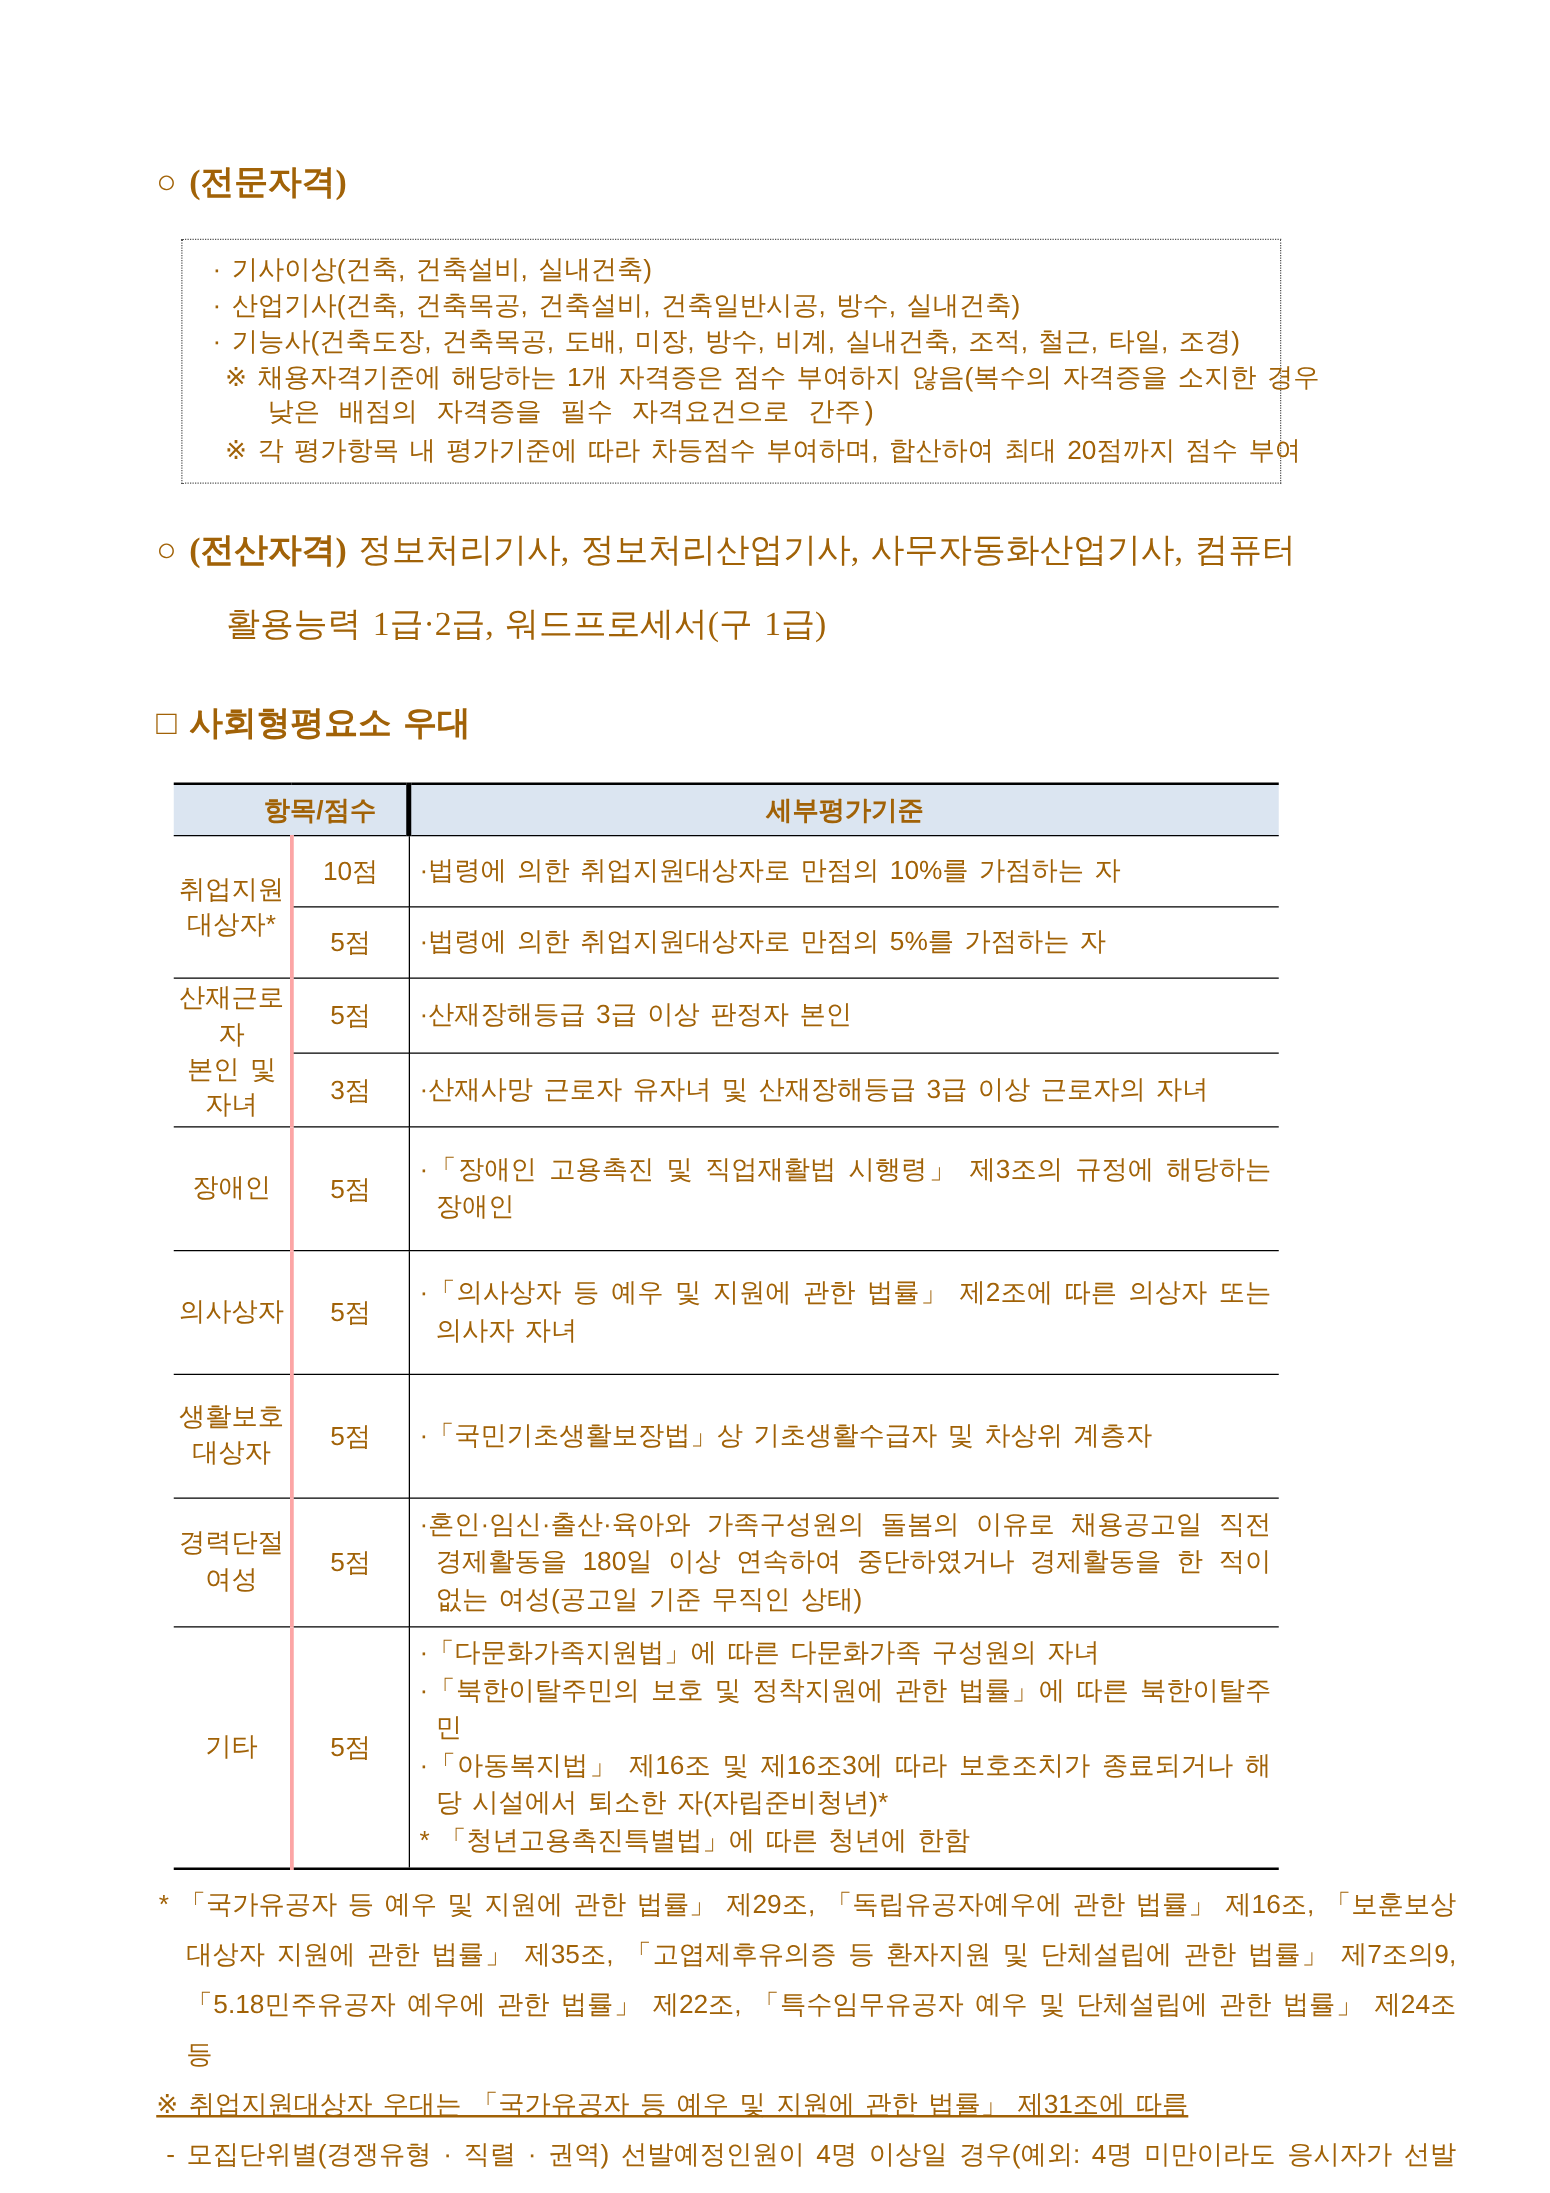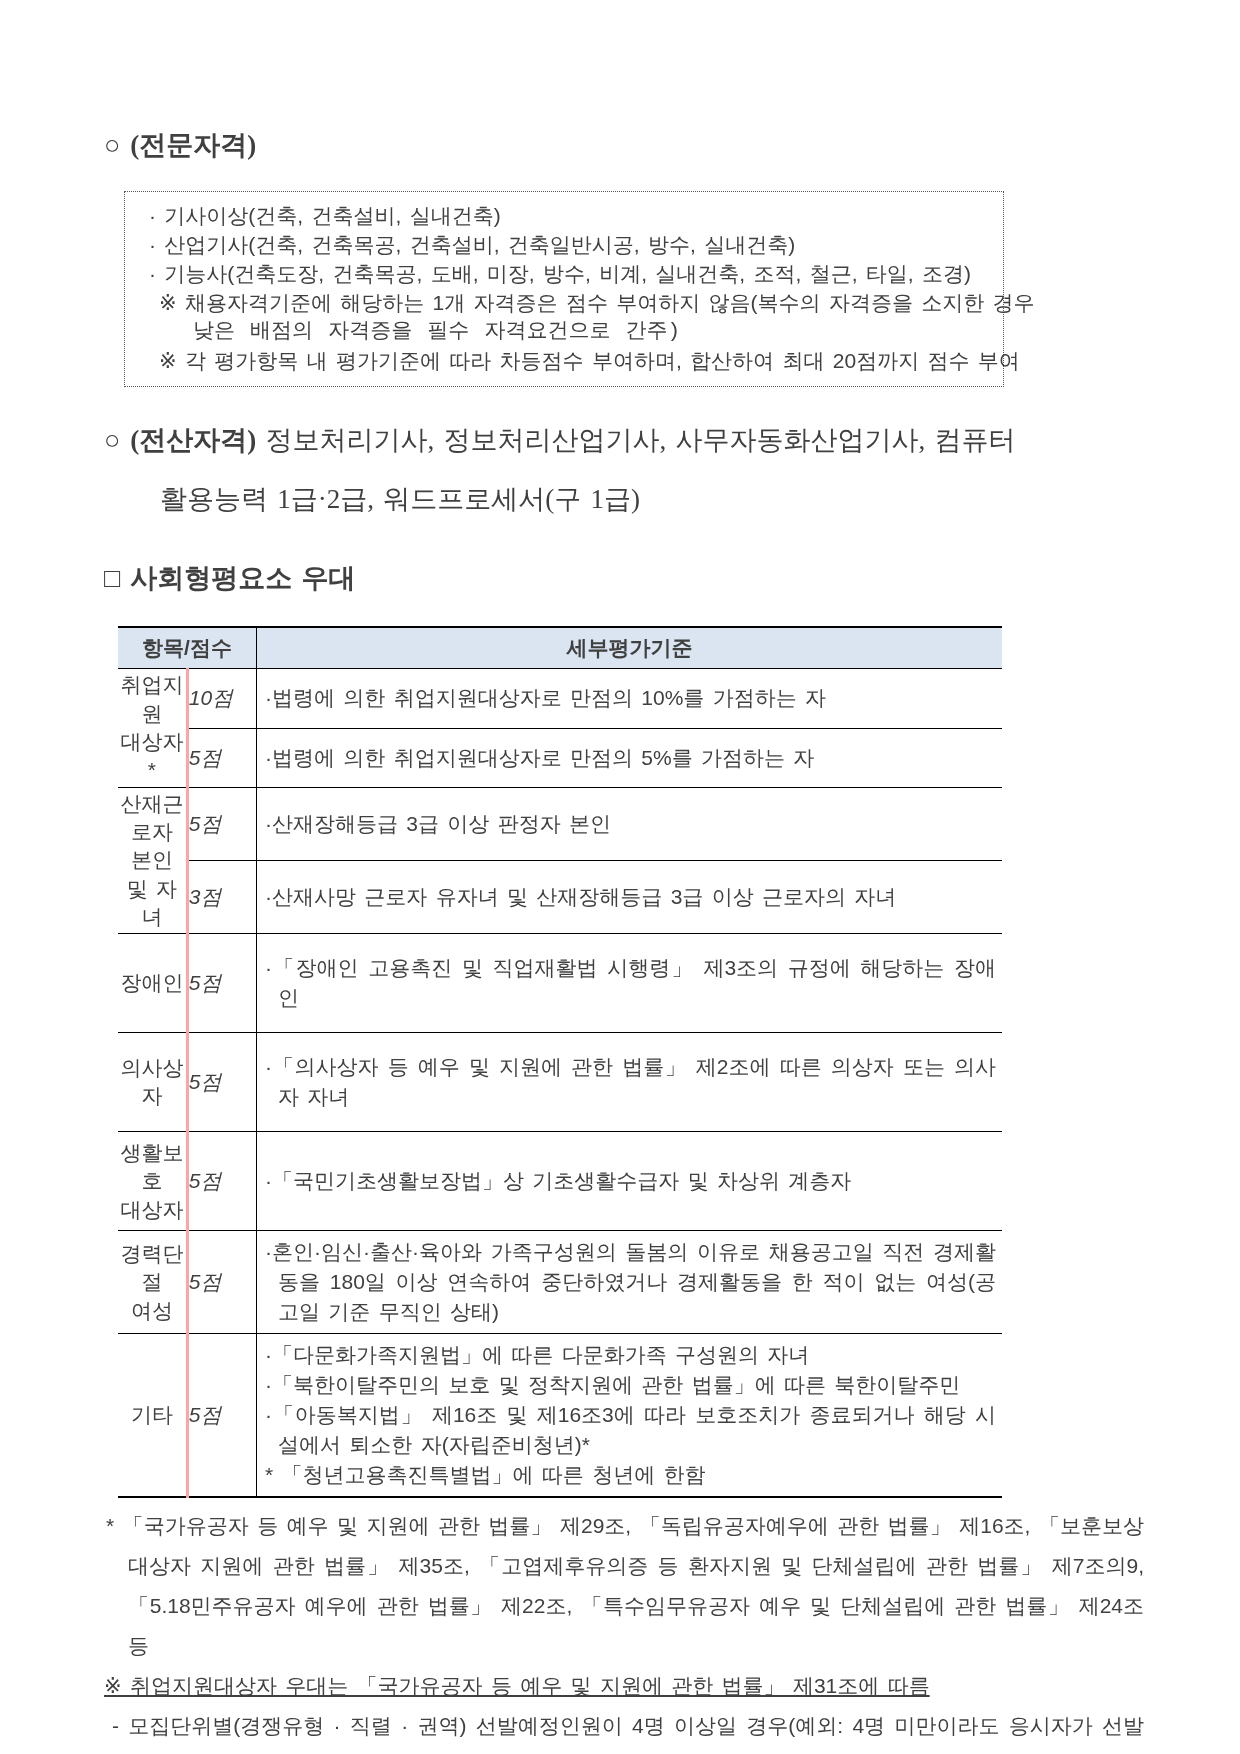--- a/index.html
+++ b/index.html
@@ -1,25 +1,26 @@
 <!DOCTYPE html>
 <html lang="ko"><head>
 <meta charset="utf-8">
 <style>
   html,body{margin:0;padding:0;background:#ffffff;}
   .page{
     position:relative;
     width:1167px;height:1754px;
     box-sizing:border-box;
     background:#ffffff;
-    color:#404040;
+    color:#a16207;
     overflow:hidden;
     padding:128px 96px 0 104px;
     font-family:"Liberation Sans","DejaVu Sans",sans-serif;
     word-spacing:2.5px;
+    margin-left:21px;
   }
   
   .h-sec{font-family:"Liberation Serif","DejaVu Serif",serif;font-size:27px;line-height:1.3;margin:0;}
   .h-sec .marker{font-weight:400;margin-right:10px;}
   .h-sec .bold{font-weight:700;}
   .h-sec .plain{font-weight:400;}
   .sec2-line2{
     font-family:"Liberation Serif","DejaVu Serif",serif;font-size:27px;font-weight:400;
     margin-top:24px;padding-left:56px;line-height:1.3;
   }
@@ -42,25 +43,25 @@
     margin-top:30px;margin-left:14px;
     width:884px;border-collapse:collapse;table-layout:fixed;
     font-size:21px;
   }
   table.equity th{
     background:#dbe5f1;
     border-top:2.5px solid #000;
     border-bottom:1.5px solid #000;
     font-weight:700;height:40px;text-align:center;padding:0;
   }
-  table.equity th.hdr-left{width:138px;border-right:1px solid #000000;}
+  table.equity th.hdr-left{width:138px;border-right:4px solid #000000;padding-left:48px;}
   table.equity td{border-bottom:1px solid #000;vertical-align:middle;}
   table.equity tr:last-child td{border-bottom:2.5px solid #000;}
   td.item{width:96px;border-right:3px solid #fca5a5;text-align:center;line-height:1.35;padding:2px 0;}
-  td.score{width:42px;border-right:1px solid #000;text-align:left;padding:2px 0;font-style:italic;}
+  td.score{width:42px;border-right:1px solid #000;text-align:center;padding:2px 16px;}
   td.criteria{padding:6px 6px 6px 8px;}
   tr.compact td{height:44px;}
   tr.tall td{height:86px;}
   p.crit{
     margin:0;padding-left:13px;text-indent:-13px;
     line-height:30px;text-align:justify;
   }
   
   .footnotes{margin-top:8px;width:1040px;font-size:21px;line-height:40px;}
   .fn{margin:0;text-align:justify;}

